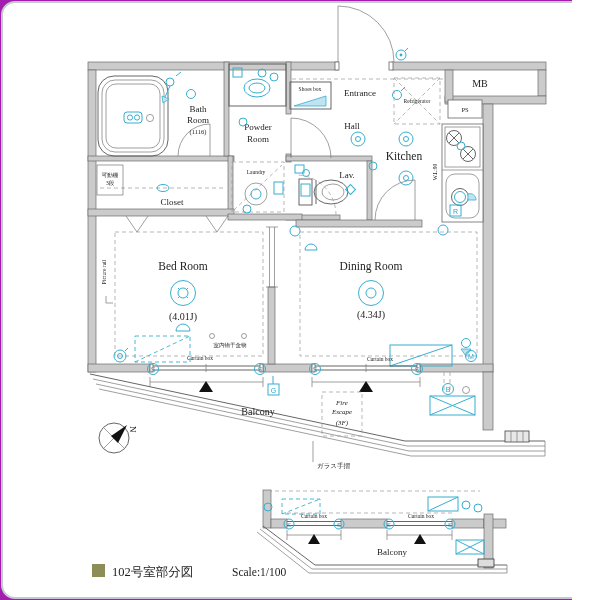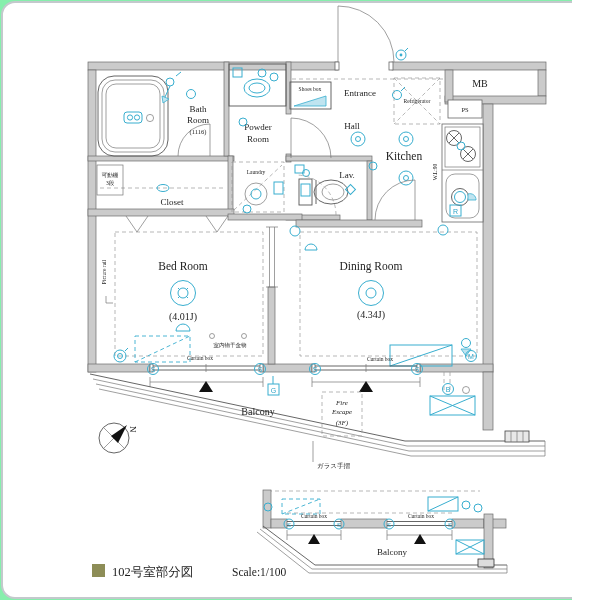--- a/index.html
+++ b/index.html
@@ -1,16 +1,16 @@
 <!DOCTYPE html>
 <html><head>
 <meta charset="utf-8">
 <style>
   html,body{margin:0;padding:0;background:#fff;}
-  .stage{position:relative;width:572px;height:600px;background:#86efac;overflow:hidden;}
+  .stage{position:relative;width:572px;height:600px;background:#a21caf;overflow:hidden;}
   svg{position:absolute;left:0;top:0;}
   text{font-family:"Liberation Serif", serif;fill:#1d1d1d;}
   .rm{font-size:11.5px;}
   .sz{font-size:10px;}
   .md{font-size:9px;}
   .sm{font-size:6.5px;}
   .xs{font-size:5.5px;}
   .cap{font-size:12.5px;}
   .capsc{font-size:11.5px;}
   .sym{font-size:7px;fill:#2ea4c8;font-family:"Liberation Sans",sans-serif;}

